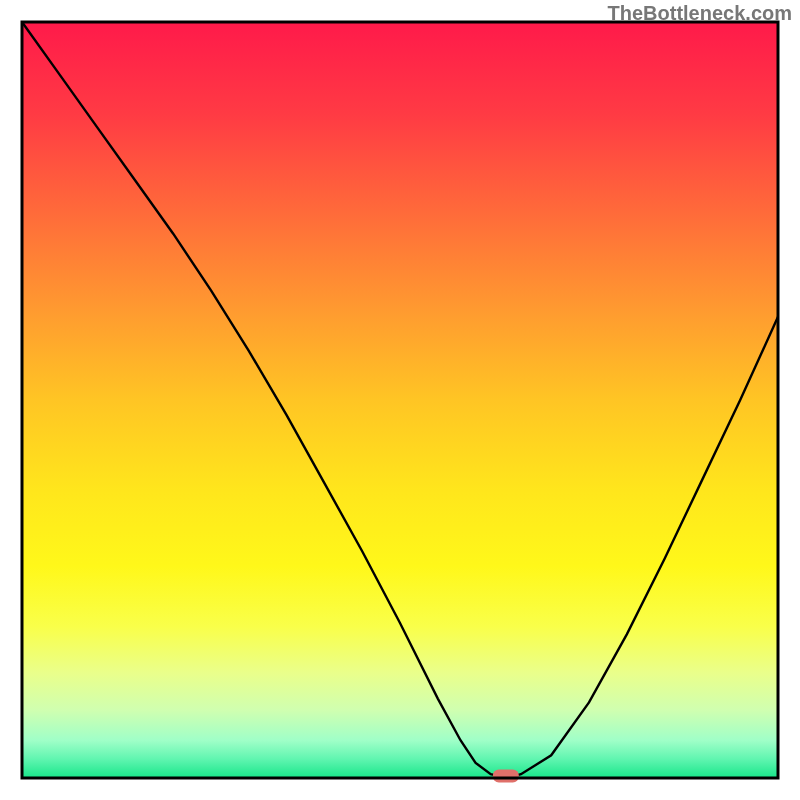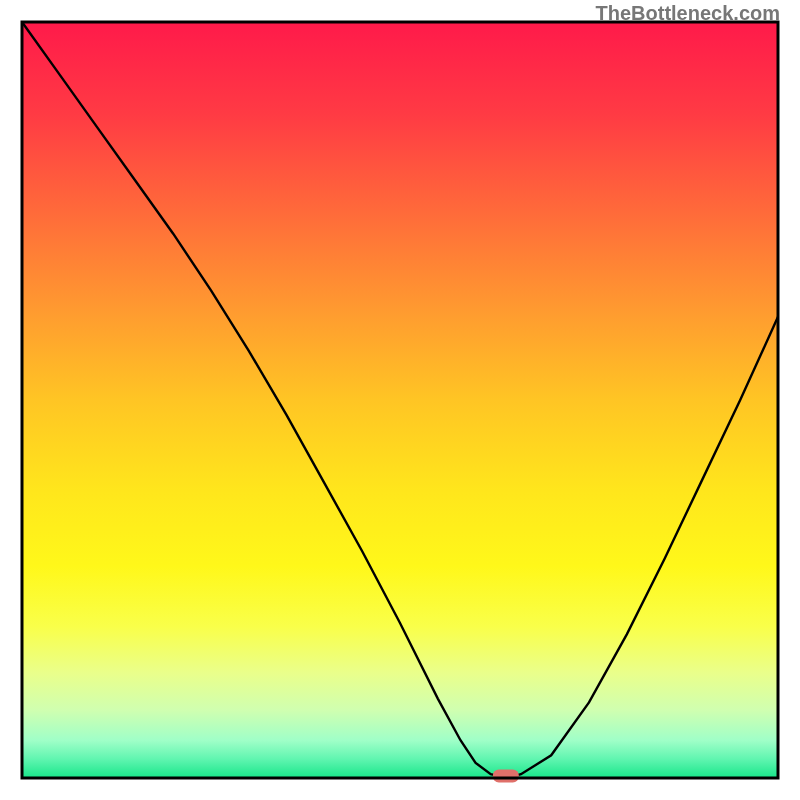--- a/index.html
+++ b/index.html
@@ -11,21 +11,21 @@
     font-family: Arial, Helvetica, sans-serif;
   }
   .container {
     position: relative;
     width: 800px;
     height: 800px;
   }
   .watermark {
     position: absolute;
     top: 2px;
-    right: 20px;
+    right: 8px;
     font-size: 20px;
     font-weight: bold;
     color: #777777;
     z-index: 10;
   }
   svg.chart {
     position: absolute;
     left: 0;
     top: 0;
   }

